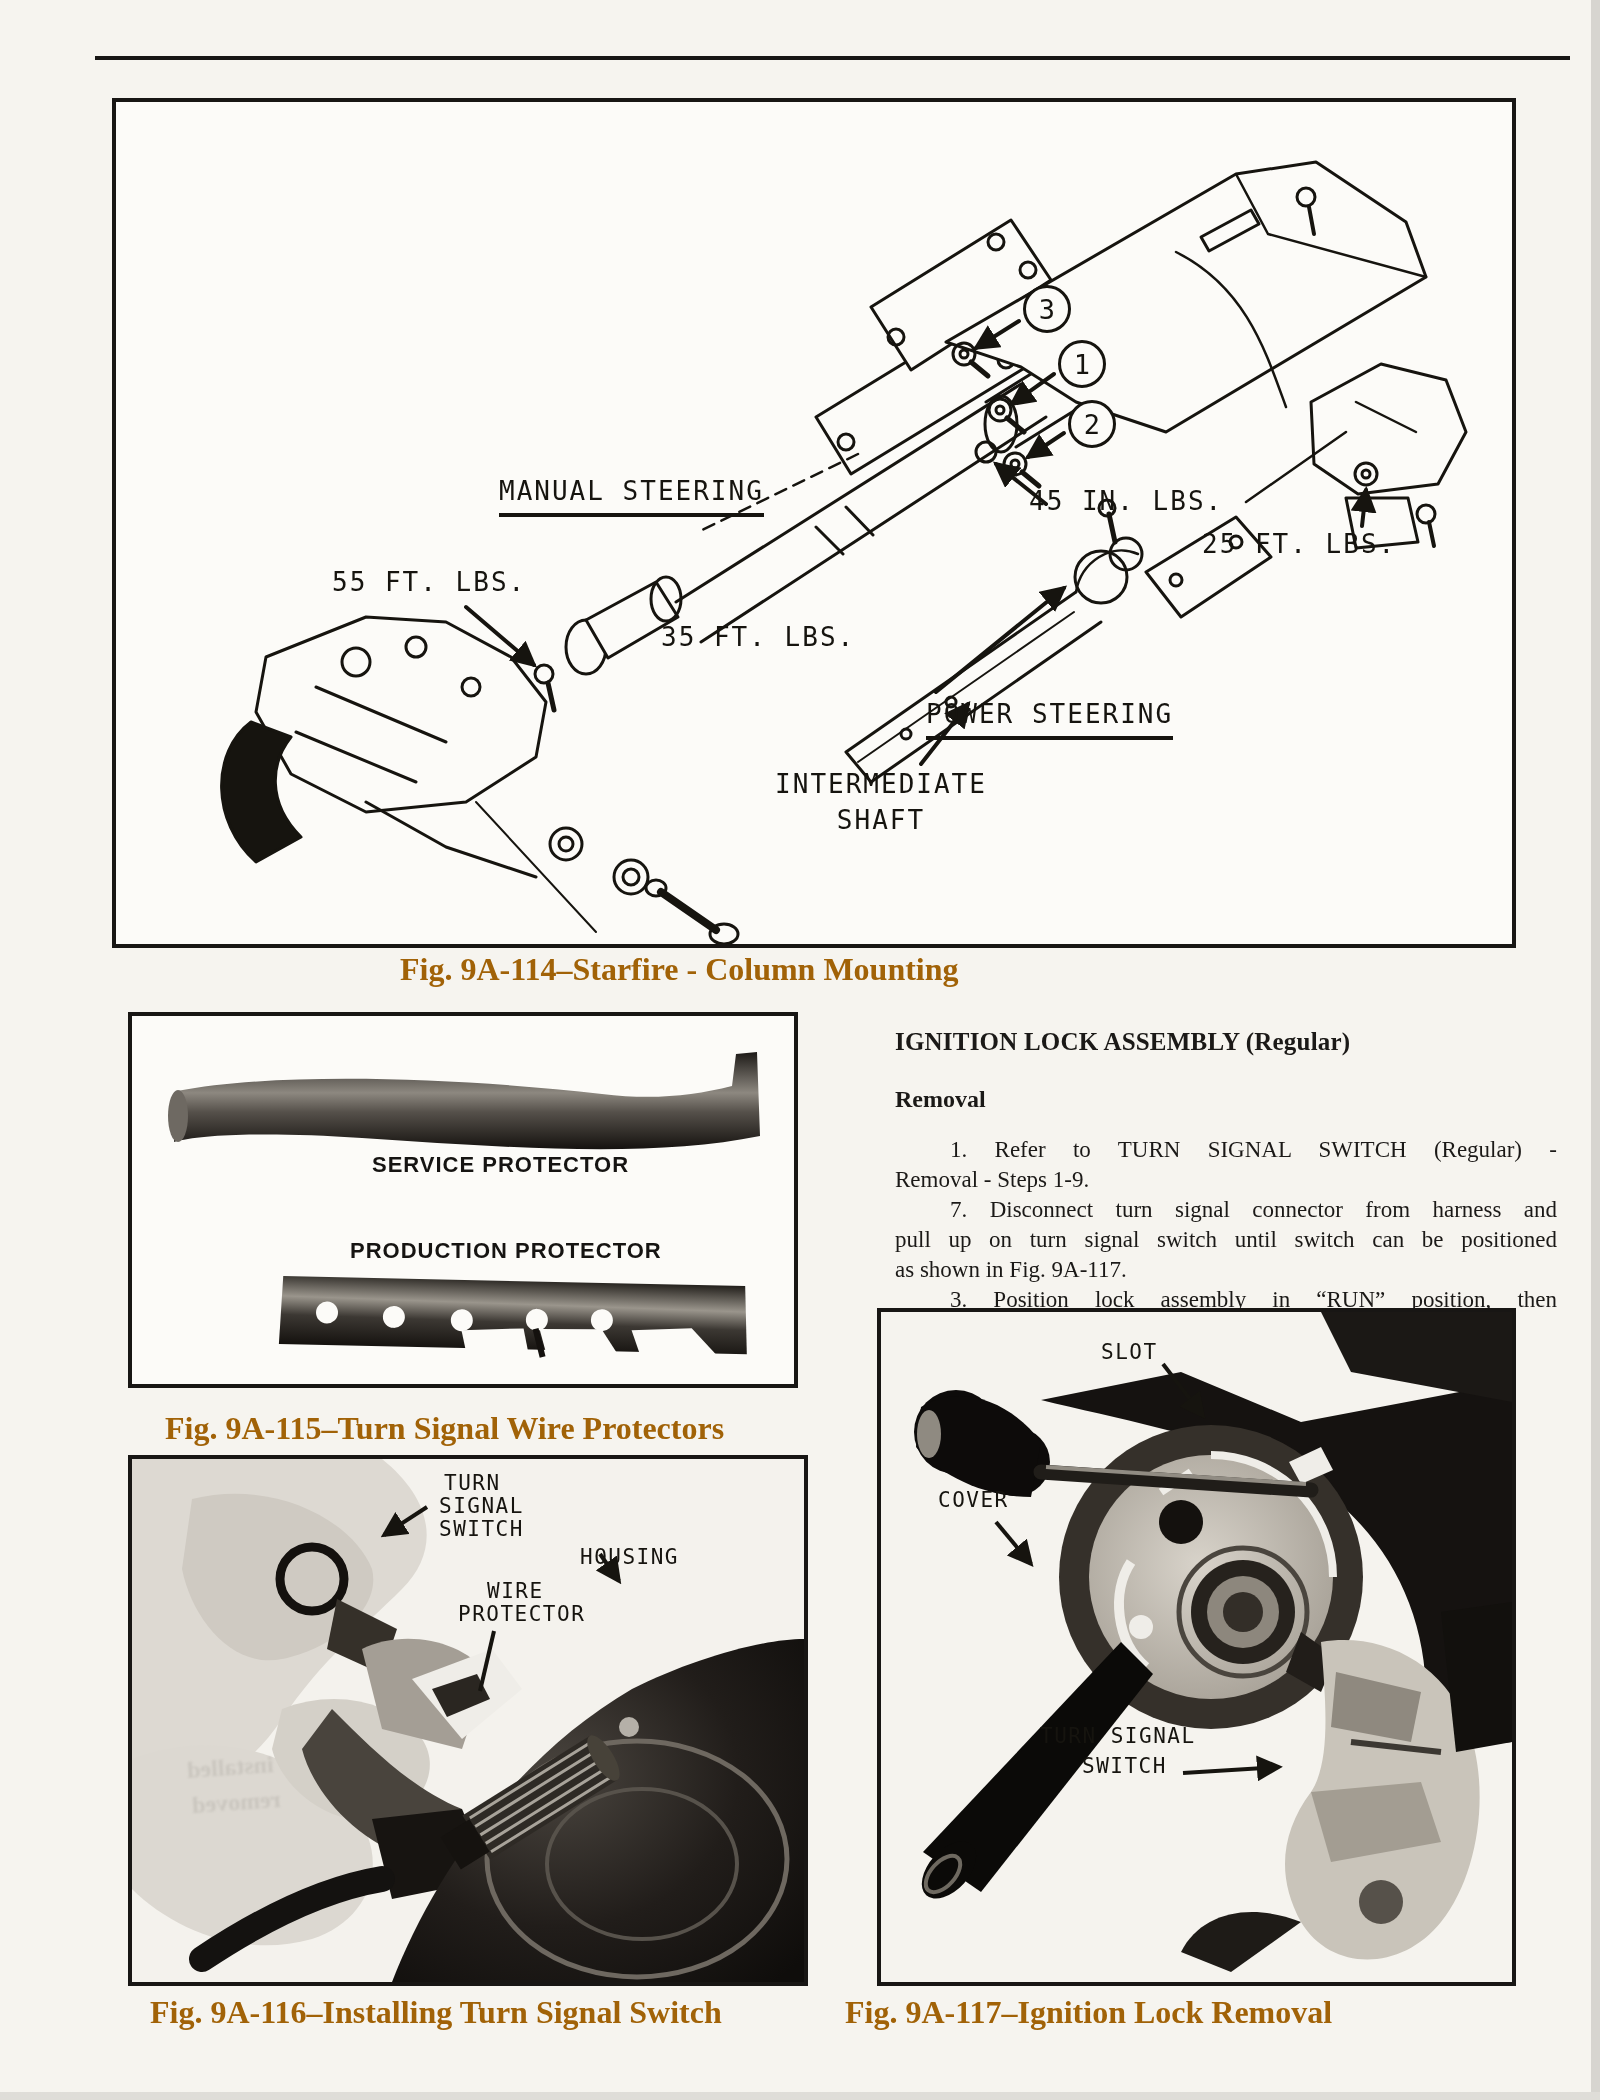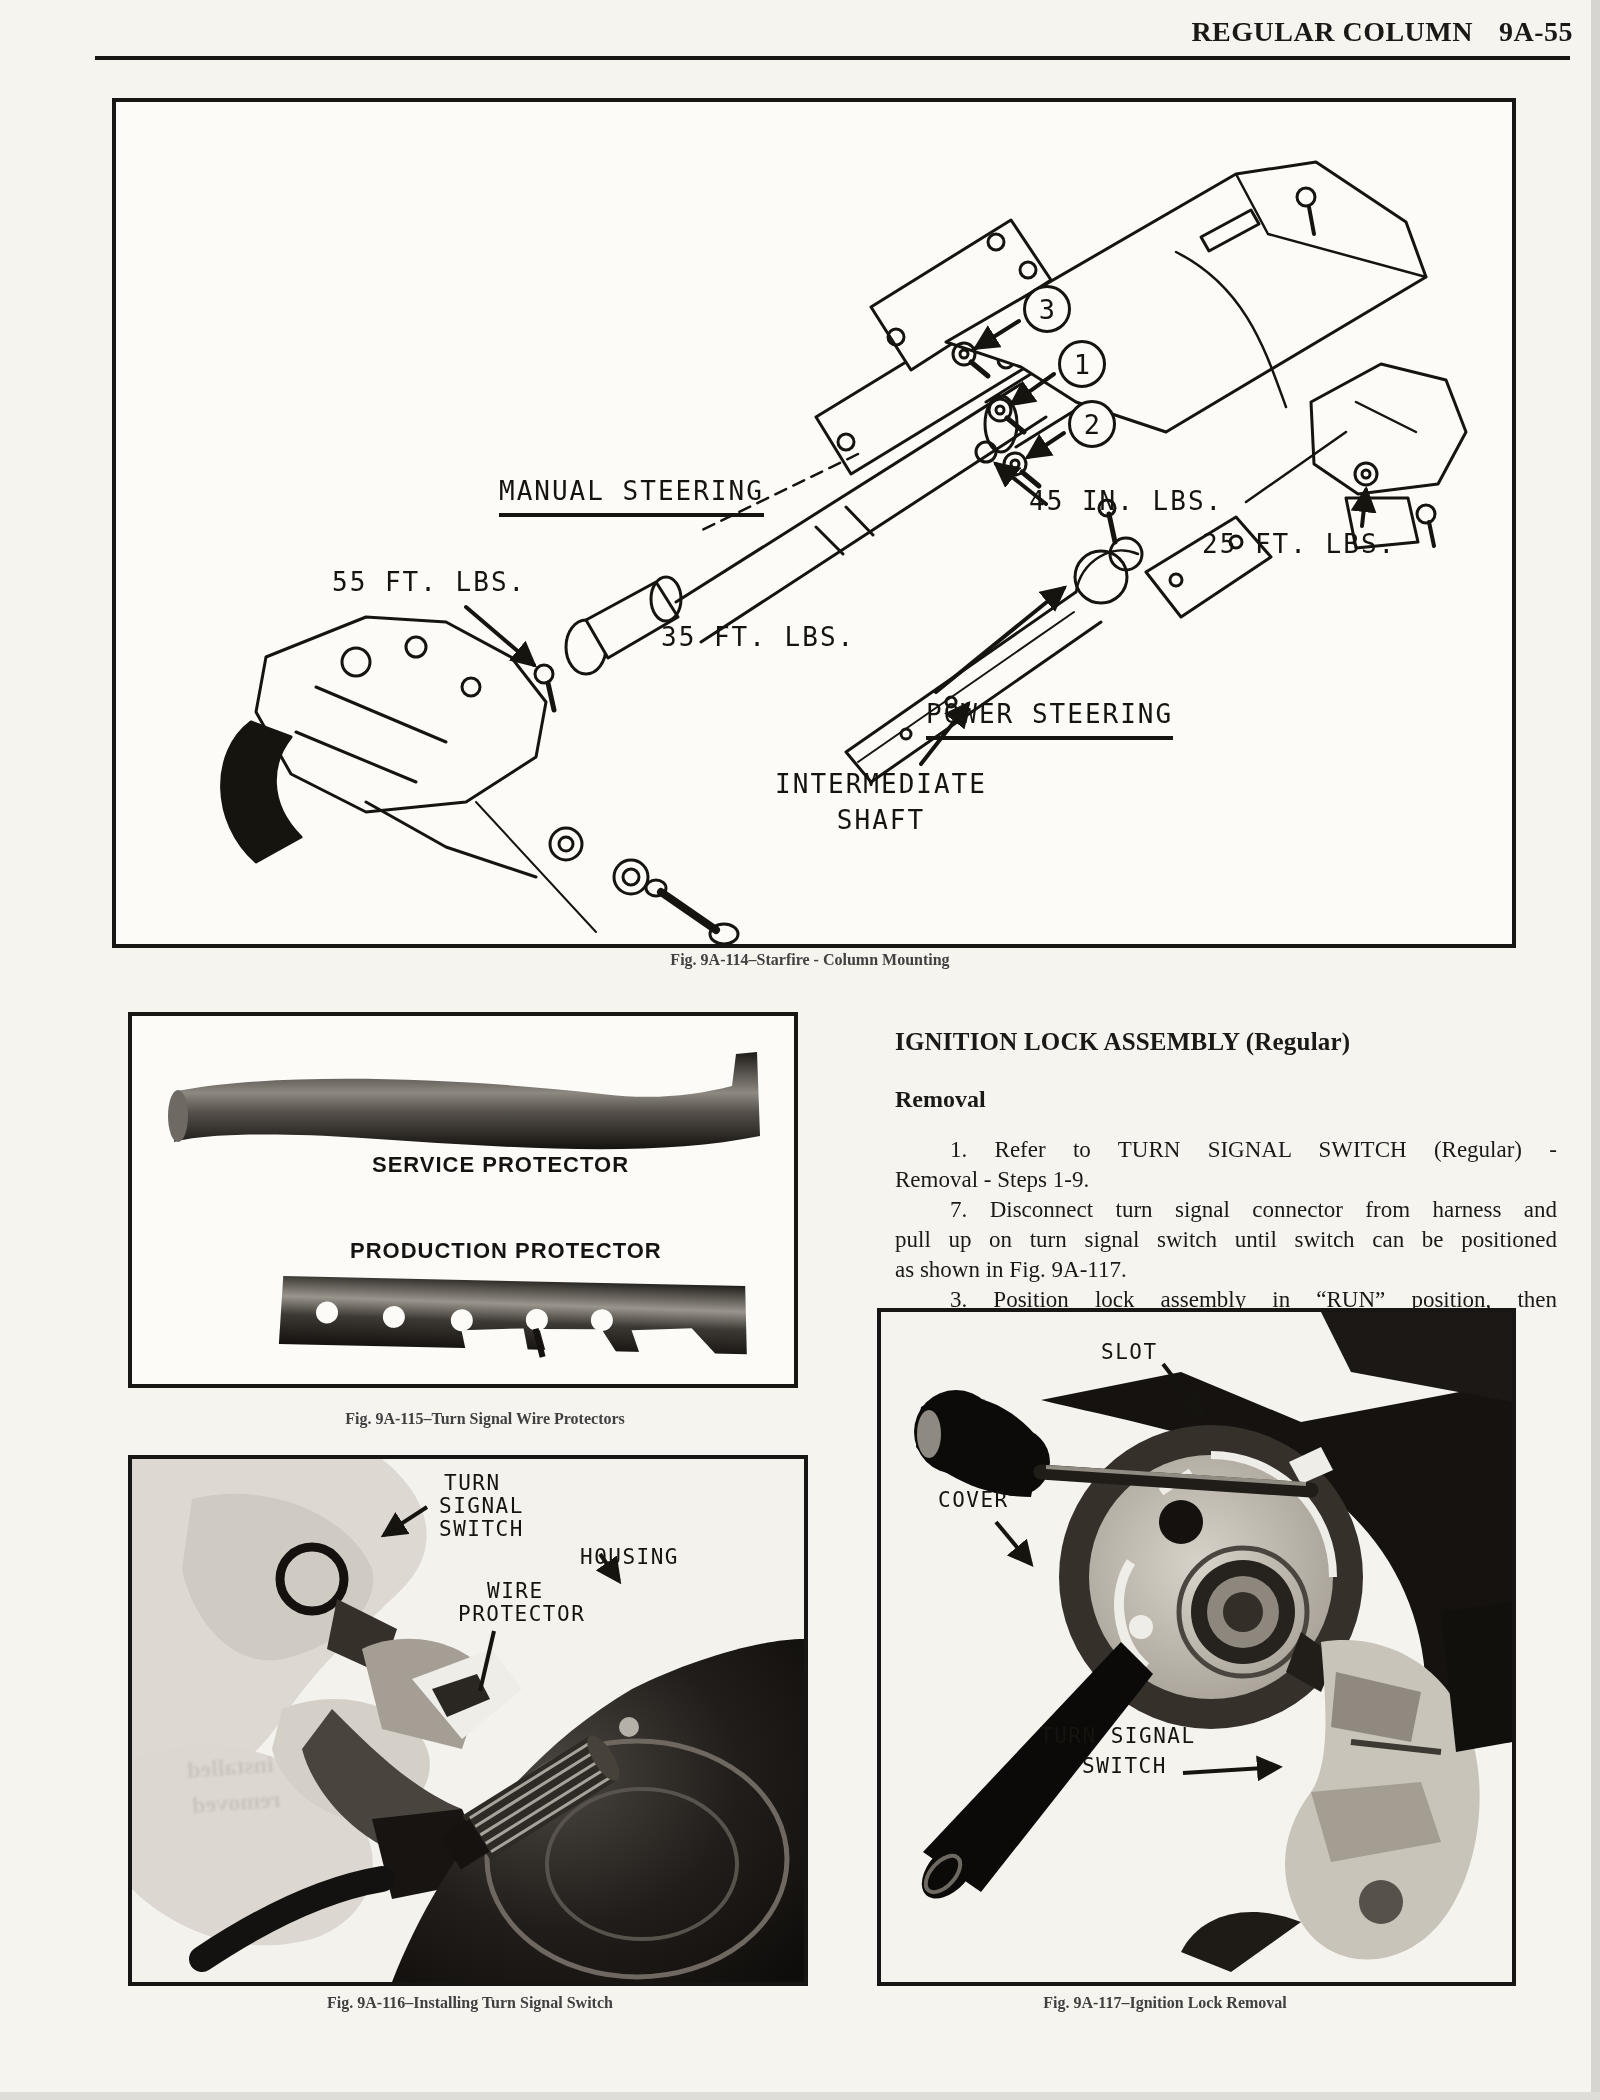--- a/index.html
+++ b/index.html
@@ -4,21 +4,21 @@
 <style>
   html,body{margin:0;padding:0;background:#e9e7e2;}
   .page{position:relative;width:1600px;height:2100px;background:#f6f4ef;overflow:hidden;
         font-family:"Liberation Serif",serif;color:#1b1917;}
   .scan-edge-r{position:absolute;right:0;top:0;width:9px;height:100%;background:#d7d5d0;}
   .scan-edge-b{position:absolute;left:0;bottom:0;width:100%;height:8px;background:#dfddd8;}
   .hdr{position:absolute;top:16px;left:95px;width:1478px;display:flex;justify-content:flex-end;gap:26px;
        font-weight:bold;font-size:28px;letter-spacing:.5px;}
   .rule{position:absolute;left:95px;top:56px;width:1475px;height:4px;background:#181614;}
   .figbox{position:absolute;border:4px solid #181614;background:#fcfbf8;}
-  .cap{position:absolute;font-weight:bold;font-size:16px;text-align:center;color:#404040;}
+  .cap{position:absolute;font-weight:bold;font-size:32px;color:#a16207;}
   .mlab{position:absolute;font-family:"DejaVu Sans Mono",monospace;font-size:26px;letter-spacing:2px;
         color:#16140f;white-space:pre;line-height:1.15;}
   .mlab.small{font-size:21px;letter-spacing:1.5px;}
   .mlab.ul{border-bottom:4px solid #16140f;padding-bottom:6px;}
   .callout{position:absolute;width:42px;height:42px;border:3.5px solid #16140f;border-radius:50%;
            background:#fcfbf8;font-family:"DejaVu Sans Mono",monospace;font-size:27px;
            display:flex;align-items:center;justify-content:center;color:#16140f;}
   .slab{position:absolute;font-family:"Liberation Sans",sans-serif;font-weight:bold;font-size:22px;
         letter-spacing:1px;color:#161412;}
   .art-h{position:absolute;font-weight:bold;font-size:25px;letter-spacing:.2px;}
@@ -28,24 +28,20 @@
   .aline.ind{padding-left:55px;width:607px;}
   .ghost{position:absolute;font-family:"Liberation Serif",serif;font-weight:bold;color:#8a867e;
          opacity:.22;filter:blur(1.2px);transform:scaleX(-1) rotate(4deg);font-size:24px;}
   svg{position:absolute;top:0;left:0;}
 </style>
 </head>
 <body>
 
 <div class="page">
 
-  <div class="hdr">
-    <span>REGULAR COLUMN</span>
-    <span>9A-55</span>
-  </div>
   <div class="rule"></div>
 
   <div class="figbox" style="left:112px;top:98px;width:1396px;height:842px;">
     <svg width="1396" height="842" viewBox="0 0 1396 842">
       <defs>
         <marker id="ah" viewBox="0 0 10 10" refX="8.5" refY="5" markerWidth="6.5" markerHeight="6.5" orient="auto-start-reverse">
           <path d="M0 0 L10 5 L0 10 z" fill="#16140f"></path>
         </marker>
       </defs>
       <g stroke="#16140f" stroke-width="3" fill="none" stroke-linejoin="round" stroke-linecap="round">

